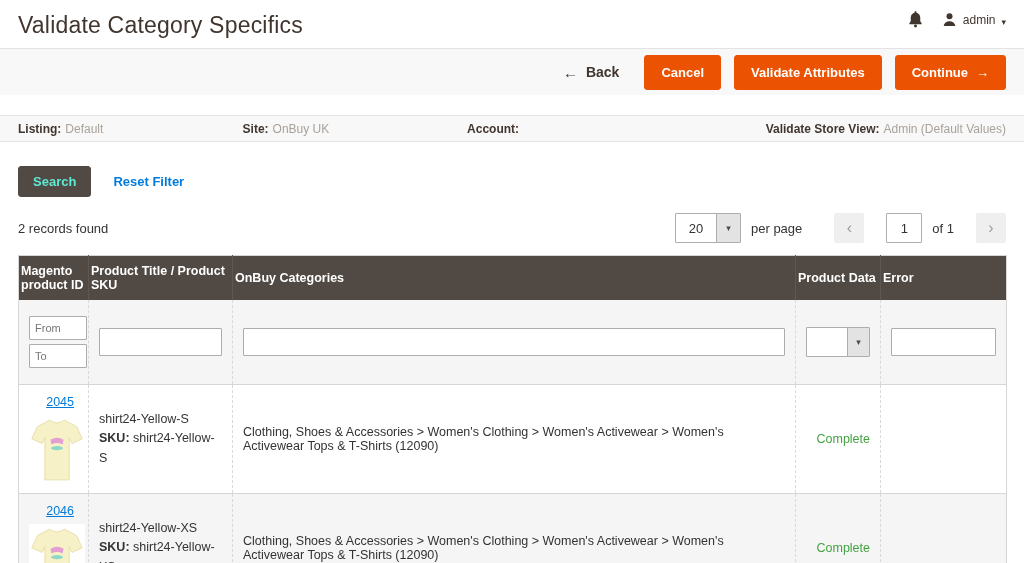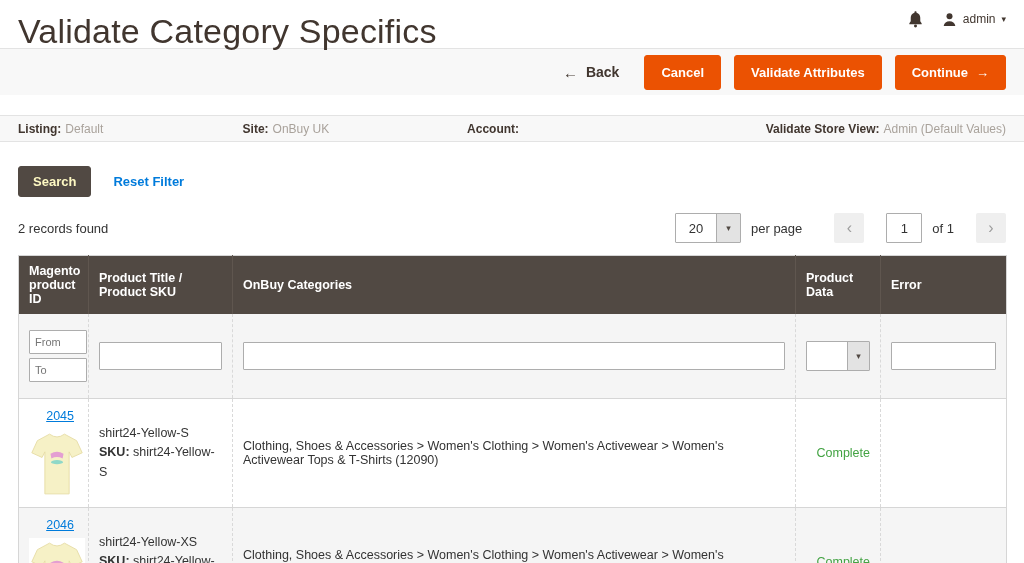--- a/index.html
+++ b/index.html
@@ -1,60 +1,60 @@
 <!DOCTYPE html>
 <html><head>
 <meta charset="utf-8">
 <style>
   * { margin:0; padding:0; box-sizing:border-box; }
   html,body { width:1024px; height:563px; background:#fff; font-family:"Liberation Sans","DejaVu Sans",sans-serif; color:#333; overflow:hidden; }
 
   
   .page-header { position:relative; height:48px; padding:12px 18px 0 18px; background:#fff; }
-  .page-title { font-size:34px; font-weight:400; color:#41362f; letter-spacing:.2px; }
+  .page-title { font-size:23px; font-weight:400; color:#41362f; letter-spacing:.2px; }
   .user-area { position:absolute; right:18px; top:10px; display:flex; align-items:center; gap:18px; }
   .icon-btn { display:inline-flex; align-items:center; cursor:pointer; }
-  .admin-chip { display:inline-flex; align-items:center; gap:6px; cursor:pointer; }
+  .admin-chip { display:inline-flex; align-items:flex-end; gap:6px; cursor:pointer; }
   .admin-name { font-size:12px; color:#41362f; }
   .caret { font-size:9px; color:#41362f; }
 
   
   .toolbar { height:47px; background:#f8f8f8; border-top:1px solid #e3e3e3; display:flex; justify-content:flex-end; align-items:center; gap:13px; padding:0 18px; }
   .back-link { display:inline-flex; align-items:center; gap:8px; font-size:14px; font-weight:bold; color:#41362f; cursor:pointer; margin-right:12px; }
   .back-arrow { font-size:15px; }
   .btn-orange { background:#eb5202; color:#fff; border:1px solid #eb5202; border-radius:3px; font-size:13px; font-weight:bold; padding:9px 16px; cursor:pointer; font-family:inherit; display:inline-flex; align-items:center; gap:8px; }
 
   
   .info-bar { margin-top:20px; height:27px; background:#f8f8f8; border-top:1px solid #e3e3e3; border-bottom:1px solid #e3e3e3; display:flex; align-items:center; padding:8px 18px; font-size:12px; }
   .info-item { flex:1; white-space:nowrap; }
   .info-item:last-child { text-align:right; flex:1.4; }
   .info-label { font-weight:bold; color:#41362f; }
   .info-value { color:#a9a29b; margin-left:4px; }
 
   
   .search-row { margin:24px 18px 0 18px; display:flex; align-items:center; gap:22px; }
-  .btn-search { background:#514943; color:#fef9c3; border:1px solid #514943; border-radius:3px; font-size:13px; font-weight:bold; padding:7px 14px; cursor:pointer; font-family:inherit; }
+  .btn-search { background:#514943; color:#5eead4; border:1px solid #514943; border-radius:3px; font-size:13px; font-weight:bold; padding:7px 14px; cursor:pointer; font-family:inherit; }
   .reset-link { color:#007bdb; font-size:13px; font-weight:bold; cursor:pointer; text-decoration:none; }
 
   
   .records-row { margin:16px 18px 12px 18px; display:flex; justify-content:space-between; align-items:center; }
   .records-text { font-size:13px; color:#333; }
   .pager { display:flex; align-items:center; gap:10px; }
   .per-page-select { display:inline-flex; align-items:stretch; border:1px solid #adadad; border-radius:1px; background:#fff; height:30px; cursor:pointer; }
   .per-page-select .val { width:40px; display:flex; align-items:center; justify-content:center; font-size:13px; color:#333; }
   .per-page-select .arrow-box { width:24px; background:#e3e3e3; border-left:1px solid #adadad; display:flex; align-items:center; justify-content:center; font-size:9px; color:#514943; }
   .per-page-label { font-size:13px; color:#333; margin-right:22px; }
   .page-btn { width:30px; height:30px; background:#efefef; border:none; border-radius:2px; color:#9d9d9d; font-size:16px; display:flex; align-items:center; justify-content:center; cursor:pointer; }
   .page-input { width:36px; height:30px; border:1px solid #adadad; border-radius:1px; text-align:center; font-size:13px; color:#333; font-family:inherit; margin-left:12px; }
   .of-label { font-size:13px; color:#333; margin-right:12px; }
 
   
   .grid-wrap { margin:0 18px; }
   table.grid { width:988px; border-collapse:collapse; table-layout:fixed; border:1px solid #d6d6d6; }
-  tr.head th { background:#514943; color:#fff; font-size:12.5px; font-weight:bold; text-align:left; padding:8px 10px; height:40px; vertical-align:middle; border-left:1px solid #5f564f; }
+  tr.head th { background:#514943; color:#fff; font-size:12.5px; font-weight:bold; text-align:left; padding:8px 2px; height:40px; vertical-align:middle; border-left:1px solid #5f564f; }
   tr.head th:first-child { border-left:none; }
   td { border-left:1px dashed #d9d9d9; vertical-align:middle; }
   td:first-child { border-left:none; }
   tr.filters td { background:#f5f5f5; padding:16px 10px; height:54px; border-bottom:1px solid #d6d6d6; vertical-align:middle; }
   .filter-input { width:100%; height:28px; border:1px solid #adadad; border-radius:1px; font-size:12px; padding:0 6px; font-family:inherit; color:#555; background:#fff; }
   .range-input { width:58px; height:24px; display:block; border:1px solid #adadad; border-radius:1px; font-size:11px; padding:0 5px; font-family:inherit; color:#9e9e9e; background:#fff; }
   .range-input + .range-input { margin-top:4px; }
   .fake-select { display:flex; align-items:stretch; height:30px; border:1px solid #adadad; border-radius:1px; background:#fff; cursor:pointer; }
   .fake-select .val { flex:1; }
   .fake-select .arrow-box { width:22px; background:#e3e3e3; border-left:1px solid #adadad; display:flex; align-items:center; justify-content:center; font-size:9px; color:#514943; }

